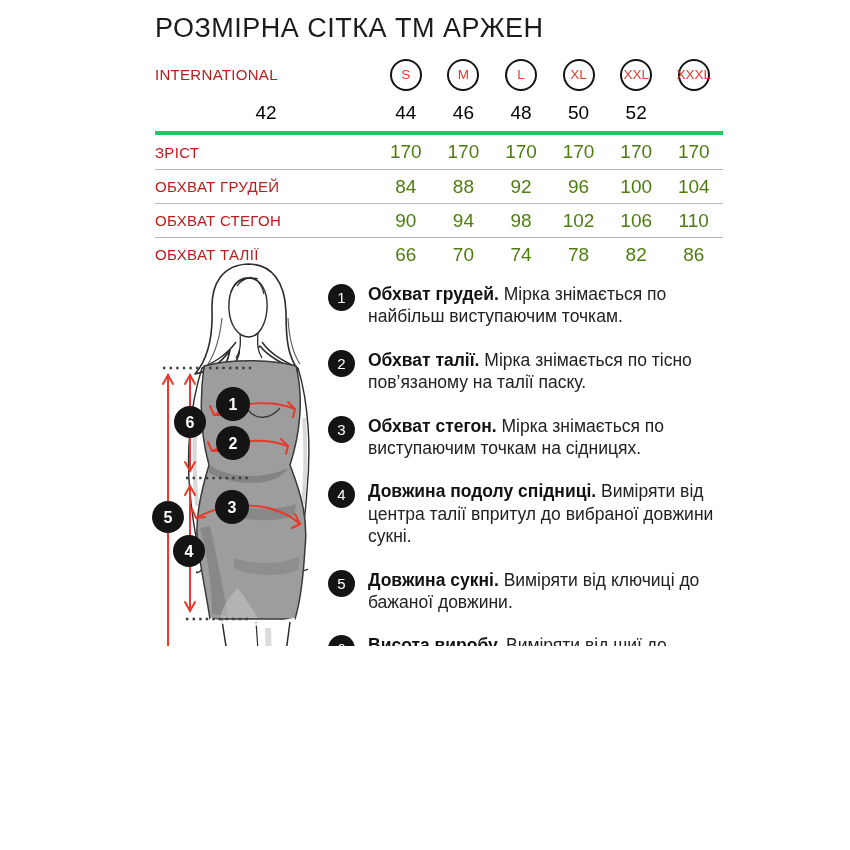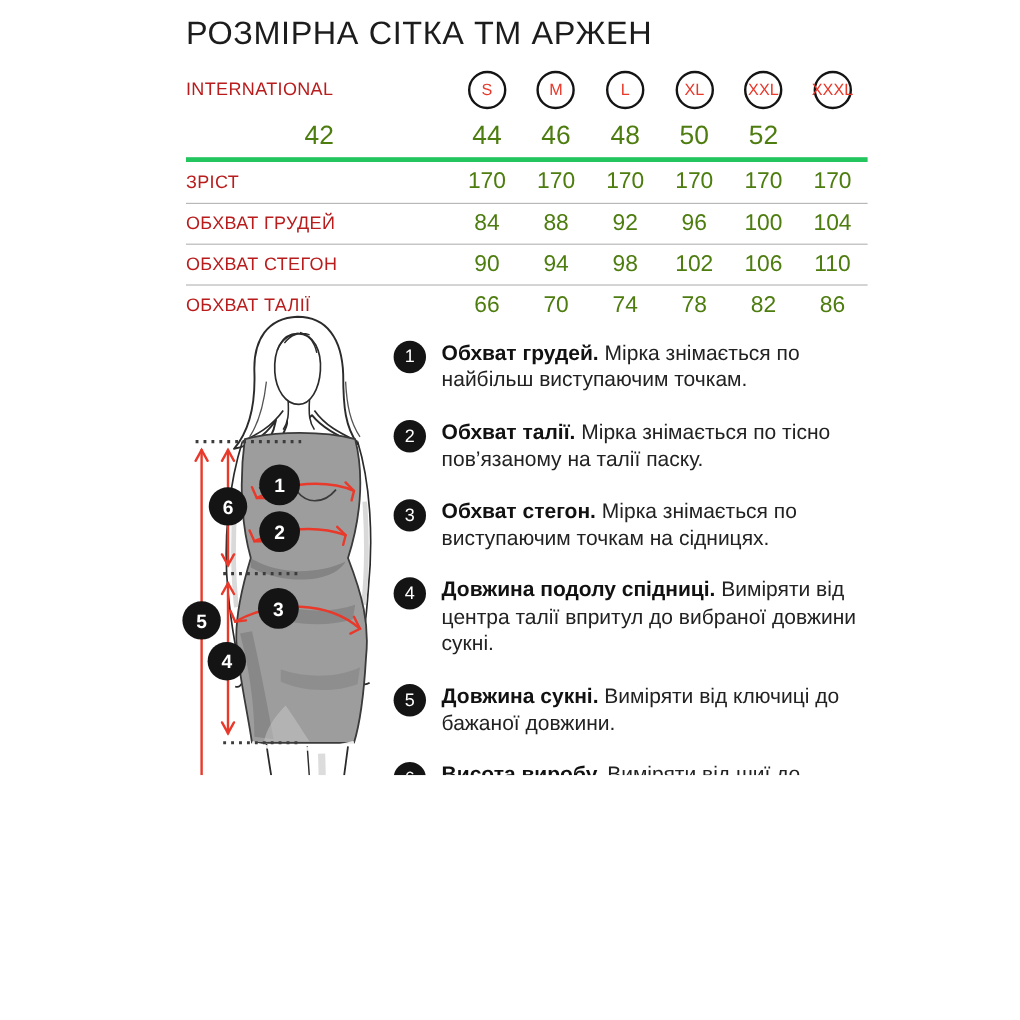--- a/index.html
+++ b/index.html
@@ -17,21 +17,21 @@
   .trow { display:grid; grid-template-columns:222px repeat(6,57.6px); align-items:center; }
   .trow .rlabel { font-size:15px; letter-spacing:0.3px; color:#b91c1c; }
   .trow .cell { text-align:center; }
   .row-intl { height:43px; }
   .size-circle {
     width:32px; height:32px; border:2px solid #141414; border-radius:50%;
     margin:0 auto; display:flex; align-items:center; justify-content:center;
     font-size:13.5px; font-weight:400; color:#e8392b; overflow:visible; white-space:nowrap;
   }
   .row-ua { height:33px; }
-  .row-ua .cell { font-size:22px; color:#4d7c0f; }
+  .row-ua .cell { font-size:19px; color:#000000; }
   .data-block { border-top:4px solid #22c55e; margin-top:2px; }
   .row-data { height:34px; }
   .row-data + .row-data { border-top:1px solid #b8b8b8; }
   .row-data .cell { font-size:19px; color:#4d7c0f; }
   
   .legend { position:absolute; left:328px; top:283px; width:402px; }
   .legend-item { display:flex; gap:13px; margin-bottom:21px; }
   .legend-num {
     flex:0 0 27px; width:27px; height:27px; border-radius:50%; background:#141414;
     color:#ffffff; display:flex; align-items:center; justify-content:center;

